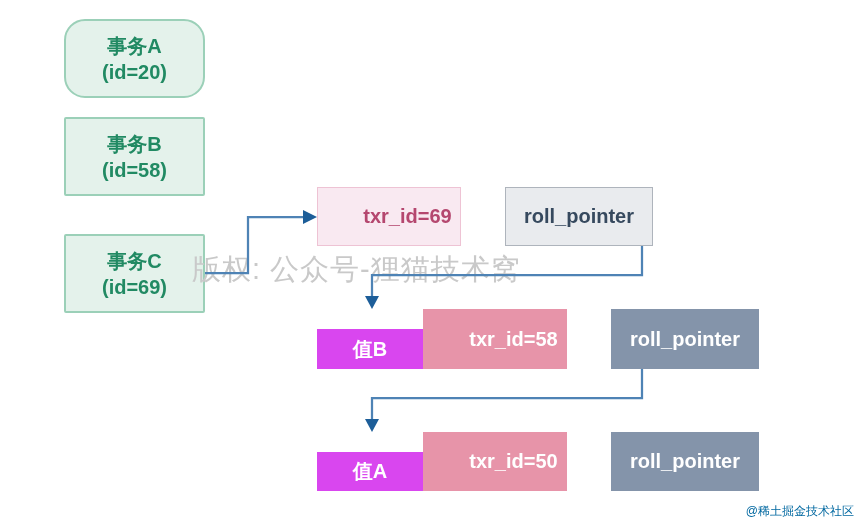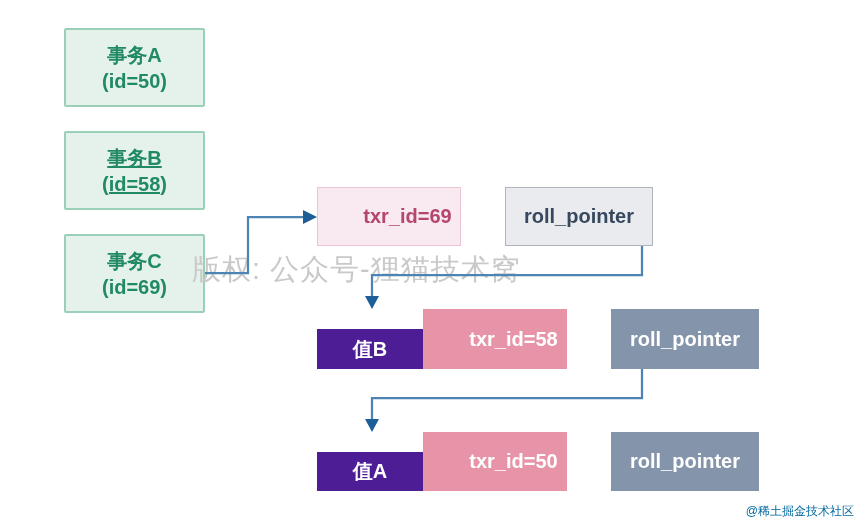--- a/index.html
+++ b/index.html
@@ -25,22 +25,22 @@
     border-radius: 2px;
     display: flex;
     flex-direction: column;
     align-items: center;
     justify-content: center;
     color: #218a63;
     font-weight: bold;
     font-size: 20px;
     line-height: 1.3;
   }
-  .txn-a { top: 28px; }
-  .txn-b { top: 131px; text-decoration: underline; }
+  .txn-a { top: 19px; border-radius: 21px; }
+  .txn-b { top: 117px; }
   .txn-c { top: 234px; }
 
   
   .vrow {
     position: absolute;
     left: 317px;
     display: flex;
   }
   .vrow-c { top: 187px; height: 59px; }
   .vrow-b { top: 309px; height: 60px; }
@@ -54,21 +54,21 @@
     font-size: 20px;
   }
   .c-val  { width: 106px; }
   .c-txr  { width: 144px; padding-left: 37px; }
   .c-roll { width: 148px; margin-left: 44px; }
 
   .row-latest .c-val  { background: #fdf3de; border: 1.5px solid #f5cf96; color: #c59022; }
   .row-latest .c-txr  { background: #f9e9f1; border: 1.5px solid #eec3d4; color: #b5476f; }
   .row-latest .c-roll { background: #e9ebee; border: 1.5px solid #aeb4bc; color: #36495e; }
 
-  .row-hist .c-val  { background: #4c1d95; color: #ffffff; margin-top: 20px; }
+  .row-hist .c-val  { background: #d946ef; color: #ffffff; margin-top: 20px; }
   .row-hist .c-txr  { background: #e794a9; color: #ffffff; }
   .row-hist .c-roll { background: #8494aa; color: #ffffff; }
 
   .arrows {
     position: absolute;
     left: 0; top: 0;
     width: 860px; height: 524px;
     pointer-events: none;
   }
 
@@ -91,21 +91,21 @@
     white-space: nowrap;
   }
 </style>
 </head>
 <body>
 
 <div class="canvas">
 
   <div class="txn-box txn-a">
     <div>事务A</div>
-    <div>(id=50)</div>
+    <div>(id=20)</div>
   </div>
   <div class="txn-box txn-b">
     <div>事务B</div>
     <div>(id=58)</div>
   </div>
   <div class="txn-box txn-c">
     <div>事务C</div>
     <div>(id=69)</div>
   </div>
 

